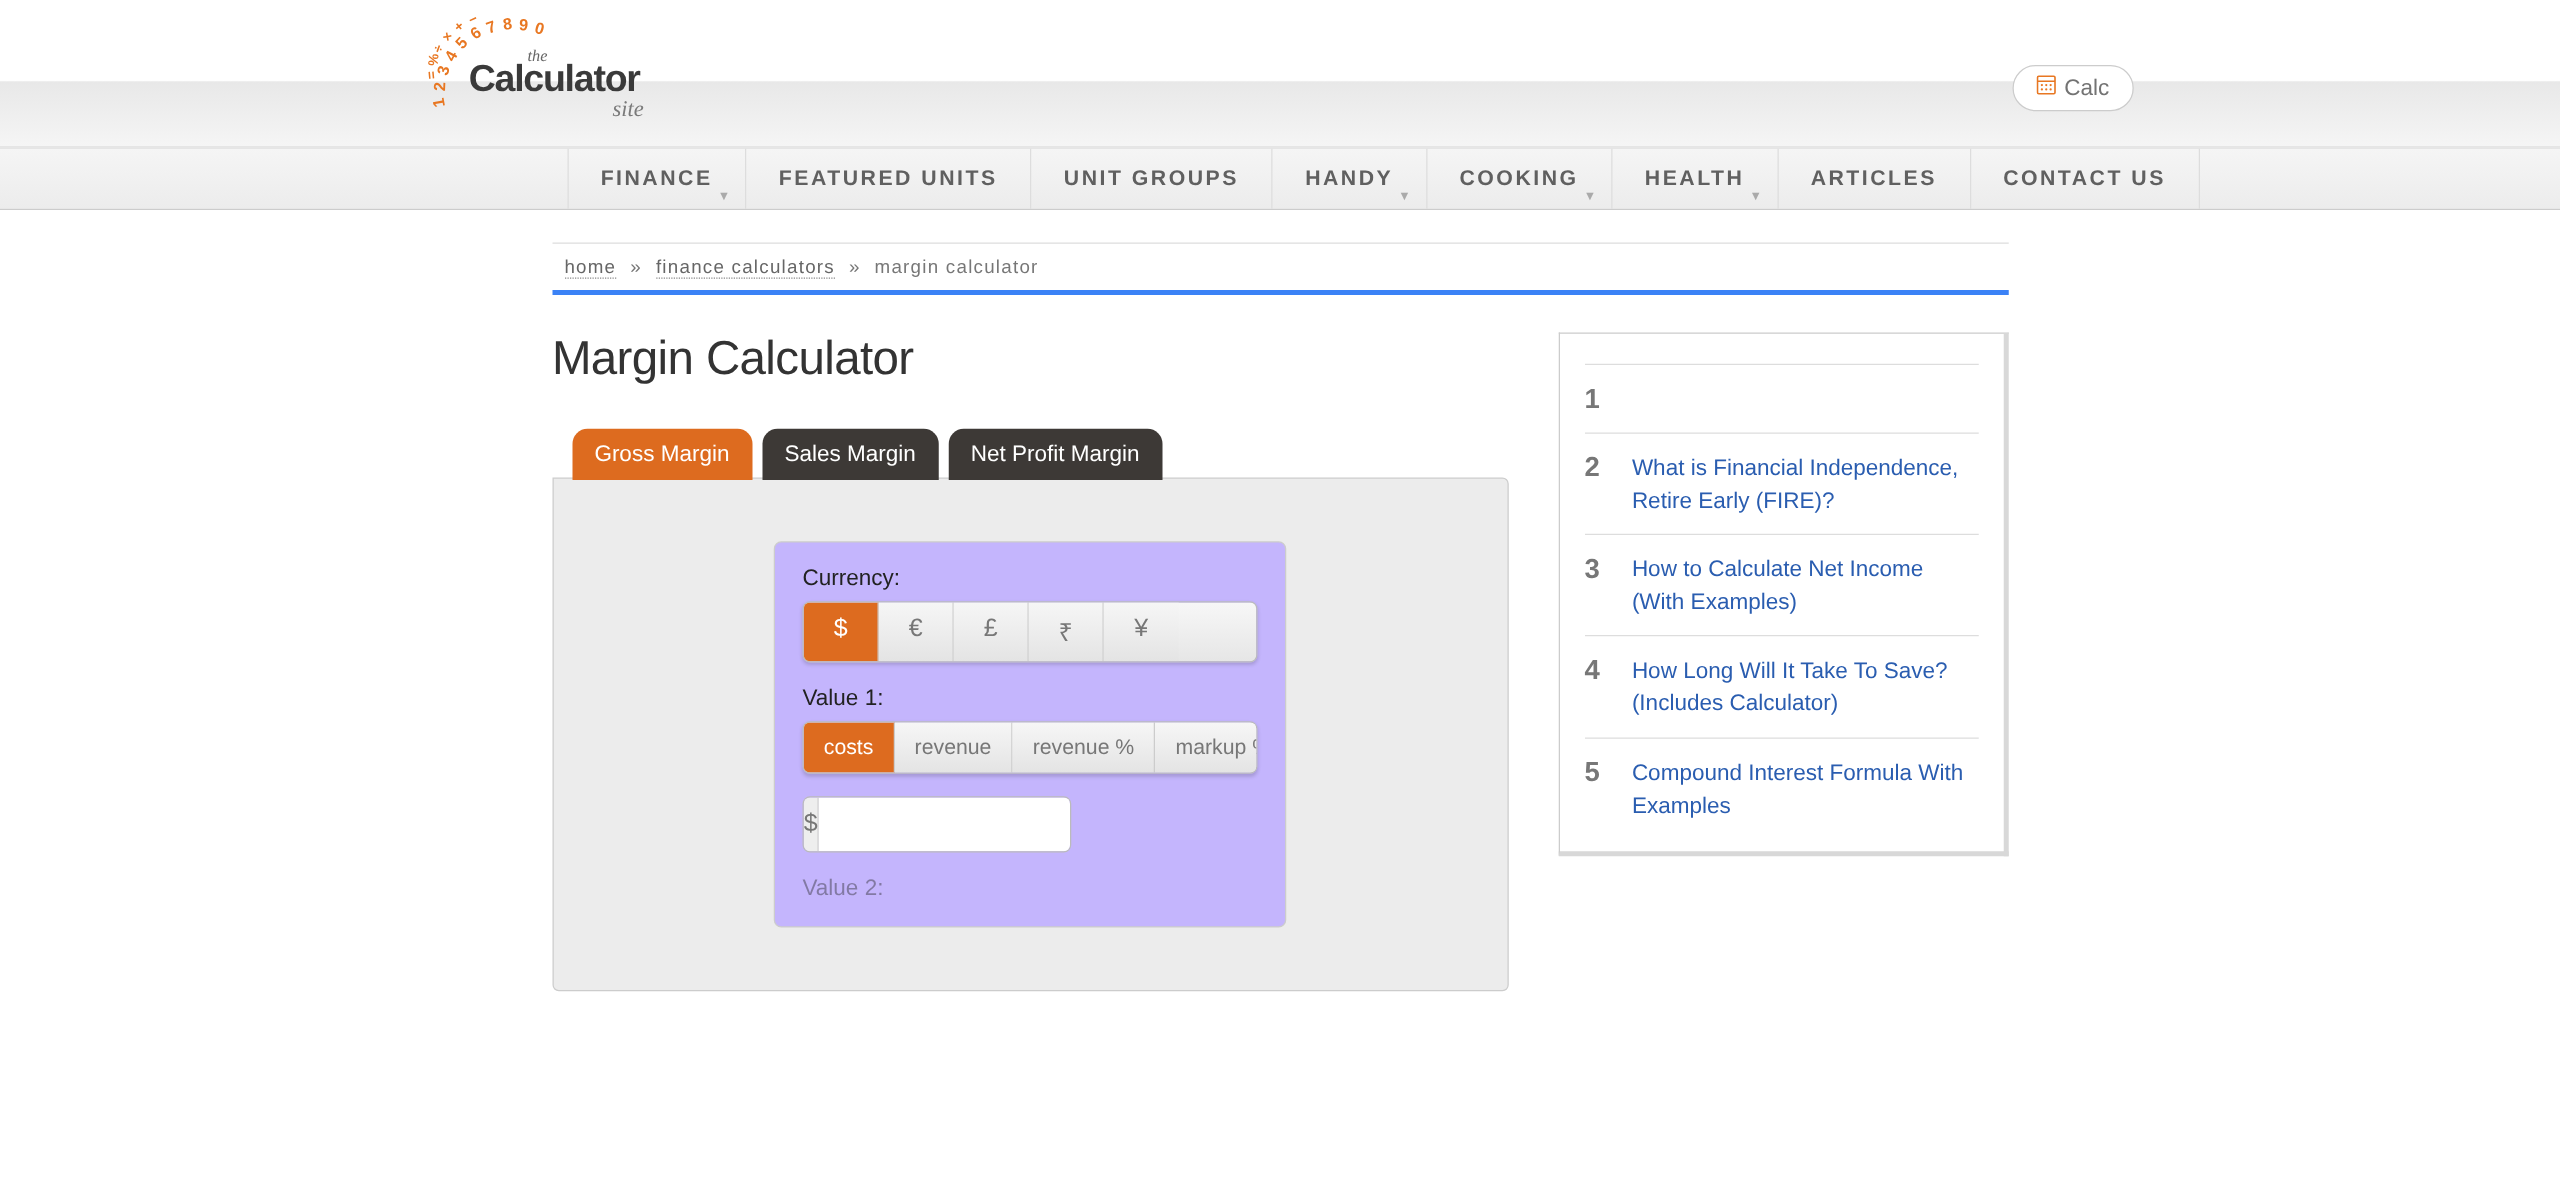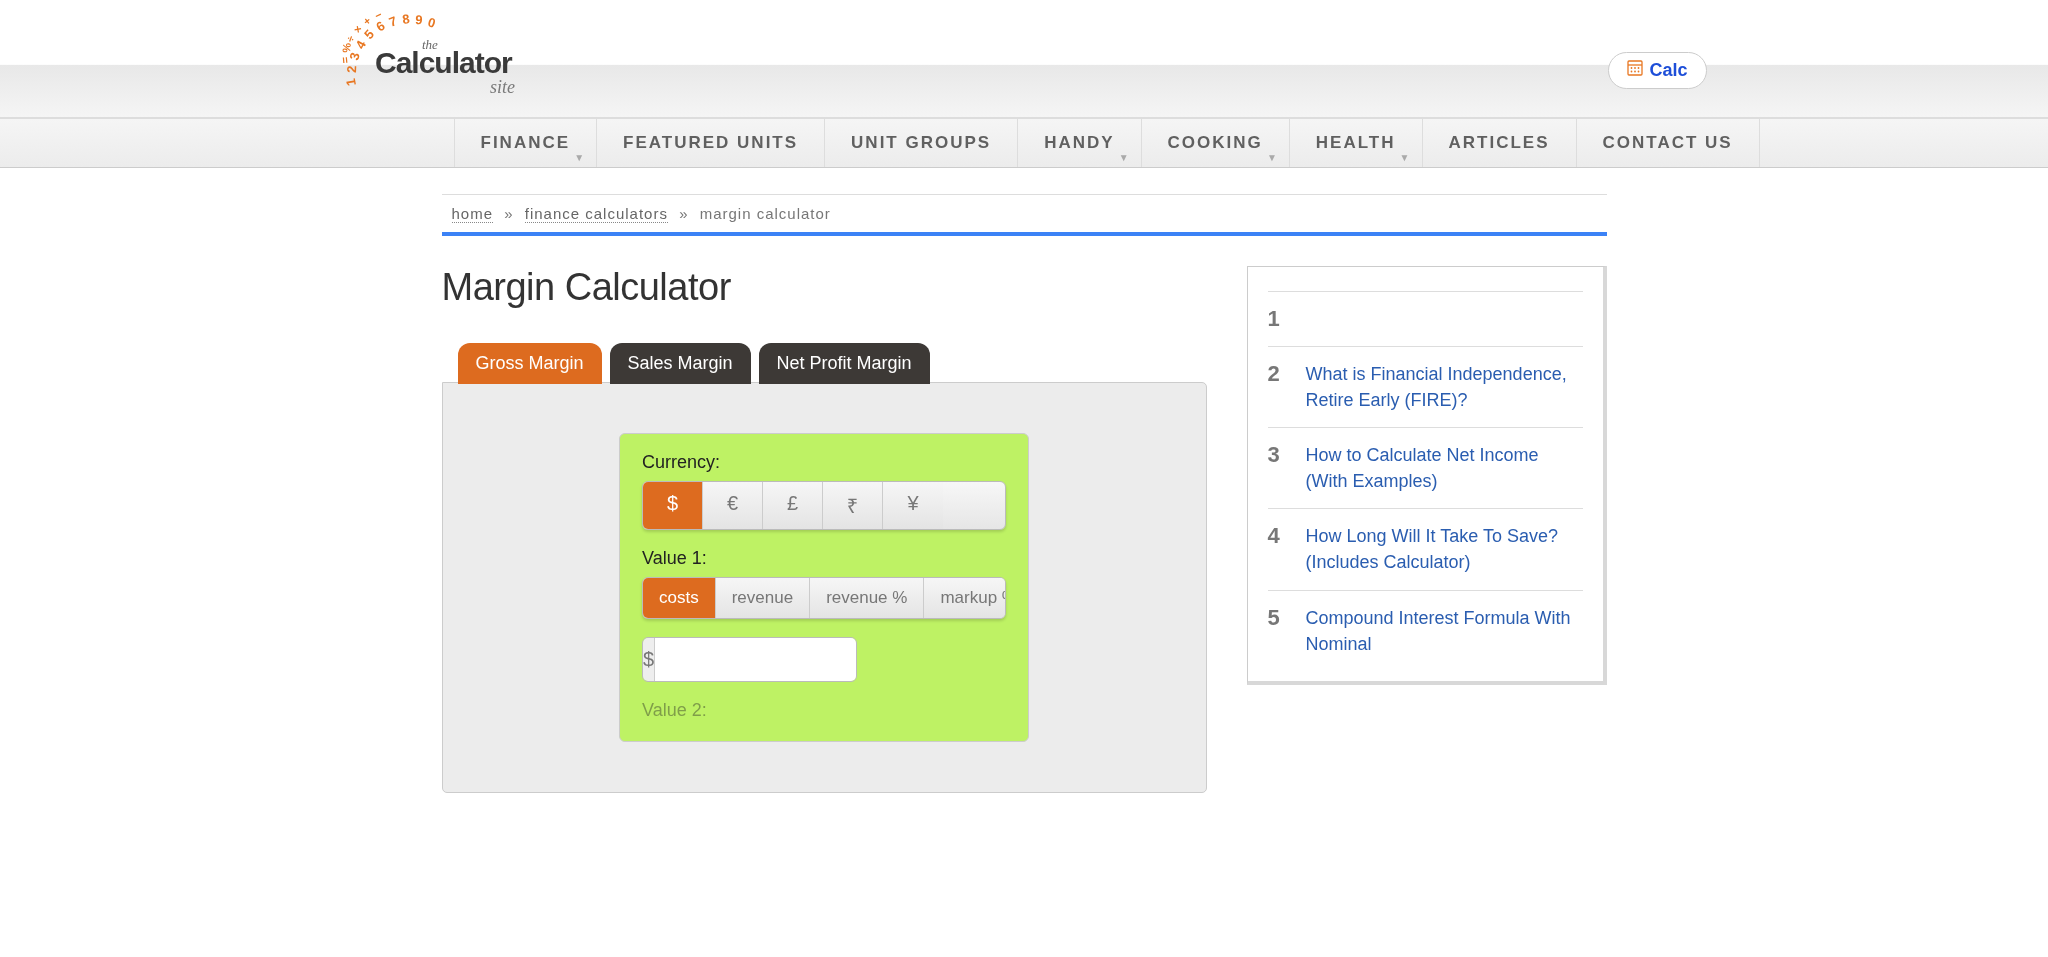--- a/index.html
+++ b/index.html
@@ -6,21 +6,21 @@
 body { font-family: Arial, Helvetica, sans-serif; background: #fff; color: #333; }
 
 
 .topbar { width: 100%; background: linear-gradient(to bottom, #fff 0%, #fff 55%, #e8e8e8 56%, #f5f5f5 100%); border-bottom: 1px solid #ddd; height: 118px; position: relative; }
 .topbar-inner { max-width: 1365px; margin: 0 auto; position: relative; height: 100%; }
 
 
 .logo { position: absolute; left: 0; top: 5px; width: 210px; }
 
 
-.calc-btn { position: absolute; right: 0; top: 52px; border: 1px solid #ccc; border-radius: 20px; padding: 7px 18px; color: #1d4ed8; background: #fff; font-size: 18px; font-weight: 700; display: inline-flex; align-items: flex-start; gap: 6px; cursor:pointer; }
+.calc-btn { position: absolute; right: 0; top: 52px; border: 1px solid #ccc; border-radius: 20px; padding: 7px 18px; color: #737373; background: #fff; font-size: 18px; font-weight: 400; display: inline-flex; align-items: flex-start; gap: 6px; cursor:pointer; }
 .calc-btn svg { width: 16px; height: 16px; }
 
 
 .nav { width: 100%; background: linear-gradient(to bottom, #f5f5f5, #ececec); border-top: 1px solid #ddd; border-bottom: 1px solid #ccc; }
 .nav-inner { max-width: 1165px; margin: 0 auto; display: flex; padding-left: 12px; }
 .nav-item { padding: 14px 26px; color: #606060; font-size: 17px; font-weight: bold; letter-spacing: 2px; border-left: 1px solid #ddd; text-align: center; position: relative; cursor:pointer; flex: 0 0 auto;}
 .nav-item:last-child { border-right: 1px solid #ddd; }
 .nav-caret { position:absolute; bottom:4px; right:10px; font-size:10px; color:#aaa; }
 
 
@@ -36,21 +36,21 @@
 h1.page-title { font-size: 38px; font-weight: 400; color: #333; margin-bottom: 34px; letter-spacing: -0.5px;}
 
 
 .tabs { display: flex; gap: 8px; padding-left: 16px; }
 .tab { padding: 10px 18px; border-radius: 12px 12px 0 0; color: #fff; font-size: 18px; cursor:pointer; }
 .tab.active { background: #dd6b1f; }
 .tab.inactive { background: #3d3936; }
 
 
 .calc-panel { border: 1px solid #ccc; border-radius: 0 5px 5px 5px; background: #ececec; padding: 50px 25px 50px 25px; min-height: 340px; margin-top: -2px;}
-.calc-box { width: 410px; margin: 0 auto; background: #bef264; border: 1px solid #ccc; border-radius: 6px; padding: 18px 22px 12px;}
+.calc-box { width: 410px; margin: 0 auto; background: #c4b5fd; border: 1px solid #ccc; border-radius: 6px; padding: 18px 22px 12px;}
 .label { font-size: 18px; color: #222; margin-bottom: 8px; display:block; }
 
 .toggle-row { display: flex; border: 1px solid #bbb; border-radius: 6px; overflow: hidden; background: linear-gradient(to bottom,#f7f7f7,#e6e6e6); box-shadow: 0 2px 3px rgba(0,0,0,0.15); margin-bottom: 18px;}
 .toggle-btn { flex: 0 0 auto; padding: 10px 0; text-align: center; border-right: 1px solid #ccc; color: #777; font-size: 20px; cursor:pointer; background: linear-gradient(to bottom,#f6f6f6,#e4e4e4);}
 .toggle-btn:last-child { border-right: none; }
 .toggle-btn.active { background: #dd6b1f; color: #fff; }
 .curr-btn { width: 60px; }
 
 .toggle-row2 .toggle-btn { font-size: 17px; padding: 10px 16px; color:#777; }
 .toggle-row2 .toggle-btn.active { color:#fff; }
@@ -191,18 +191,18 @@
           <li class="article-item">
             <div class="article-num">3</div>
             <div class="article-link">How to Calculate Net Income (With Examples)</div>
           </li>
           <li class="article-item">
             <div class="article-num">4</div>
             <div class="article-link">How Long Will It Take To Save? (Includes Calculator)</div>
           </li>
           <li class="article-item">
             <div class="article-num">5</div>
-            <div class="article-link">Compound Interest Formula With Nominal</div>
+            <div class="article-link">Compound Interest Formula With Examples</div>
           </li>
         </ul>
     </div>
   </div>
 </div>
 
 </body></html>

